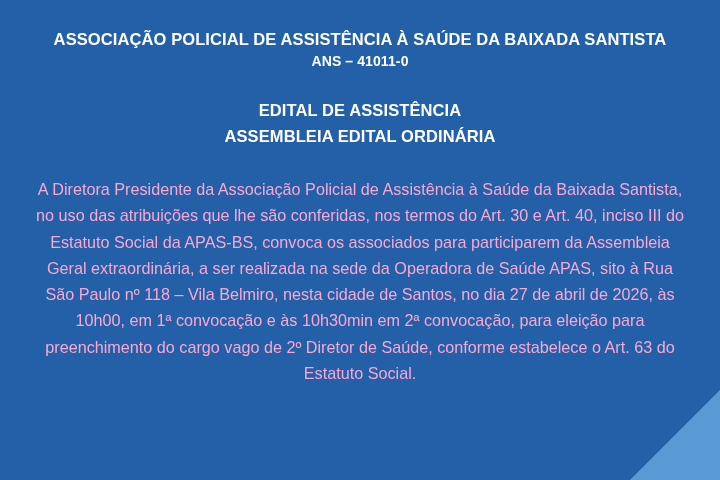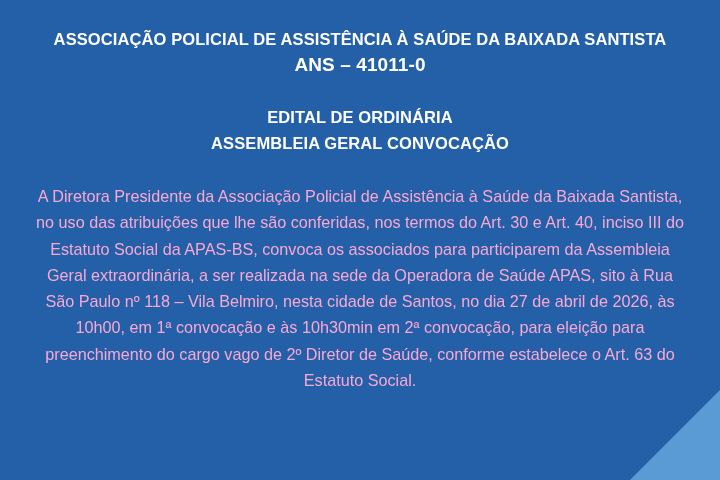--- a/index.html
+++ b/index.html
@@ -35,21 +35,21 @@
     color: #ffffff;
   }
   .org-name {
     font-size: 16.5px;
     font-weight: bold;
     line-height: 1.42;
     letter-spacing: 0.1px;
     margin: 0 14px;
   }
   .ans-code {
-    font-size: 19px;
+    font-size: 14px;
     font-weight: bold;
     line-height: 1.42;
     letter-spacing: 0.1px;
     margin-top: 1px;
   }
   .notice-title {
     margin-top: 27px;
     font-size: 16.5px;
     font-weight: bold;
     line-height: 1.45;
@@ -74,21 +74,21 @@
 </style>
 </head>
 <body>
 
 <div class="poster">
 
   <div class="heading-block">
     <div class="org-name">ASSOCIAÇÃO POLICIAL DE ASSISTÊNCIA À SAÚDE DA BAIXADA SANTISTA</div>
     <div class="ans-code">ANS – 41011-0</div>
 
-    <div class="notice-title">EDITAL DE ORDINÁRIA</div>
-    <div class="assembly-title">ASSEMBLEIA GERAL CONVOCAÇÃO</div>
+    <div class="notice-title">EDITAL DE ASSISTÊNCIA</div>
+    <div class="assembly-title">ASSEMBLEIA EDITAL ORDINÁRIA</div>
   </div>
 
   <div class="body-text">A Diretora Presidente da Associação Policial de Assistência à Saúde da Baixada Santista, no uso das atribuições que lhe são conferidas, nos termos do Art. 30 e Art. 40, inciso III do Estatuto Social da APAS-BS, convoca os associados para participarem da Assembleia Geral extraordinária, a ser realizada na sede da Operadora de Saúde APAS, sito à Rua São Paulo nº 118 – Vila Belmiro, nesta cidade de Santos, no dia 27 de abril de 2026, às 10h00, em 1ª convocação e às 10h30min em 2ª convocação, para eleição para preenchimento do cargo vago de 2º Diretor de Saúde, conforme estabelece o Art. 63 do Estatuto Social.</div>
 
   <div class="corner-accent"></div>
 
 </div>
 
 </body></html>

